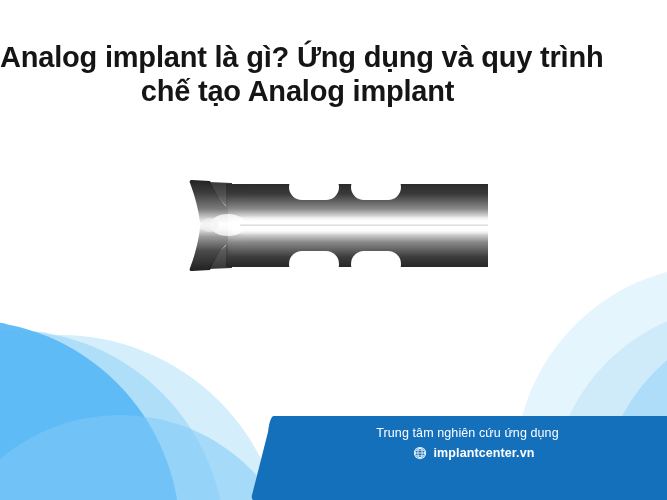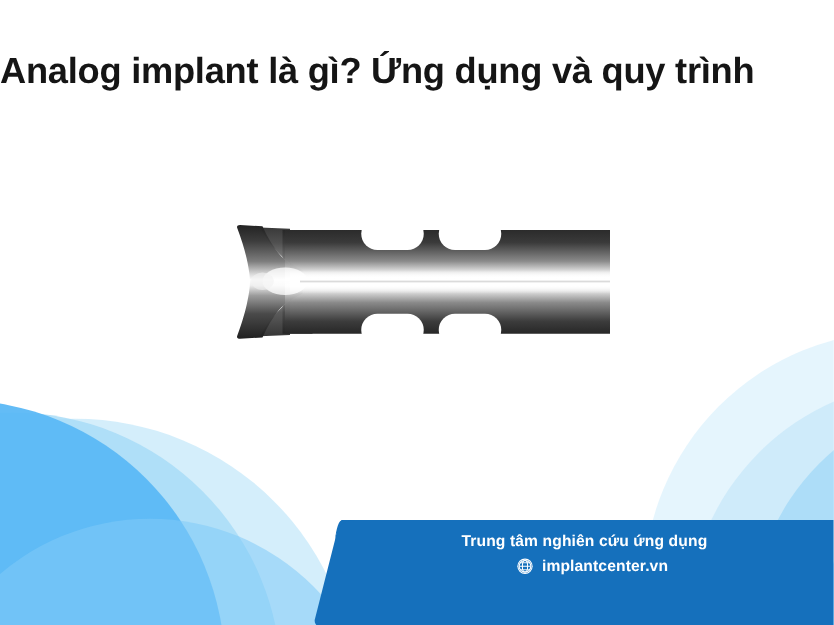--- a/index.html
+++ b/index.html
@@ -56,21 +56,21 @@
   .footer-text {
     position:absolute;
     left:268px; top:424px;
     width:399px;
     z-index:5;
     text-align:center;
     color:#ffffff;
   }
   .f-line {
     font-size:12.5px;
-    font-weight:bold;
+    font-weight:normal;
     line-height:19px;
     letter-spacing:0.1px;
   }
   .f-contact {
     display:flex;
     align-items:center;
     justify-content:center;
     gap:7px;
     margin-top:3px;
     padding-left:12px;
@@ -103,20 +103,21 @@
 
     <circle cx="720" cy="470" r="205" fill="#e4f4fd" opacity="0.95"></circle>
     <circle cx="745" cy="500" r="195" fill="#cdeafa" opacity="0.95"></circle>
     <circle cx="790" cy="505" r="190" fill="#a8dcf7" opacity="0.9"></circle>
     <circle cx="840" cy="515" r="185" fill="#7fcaf7" opacity="0.8"></circle>
   </g>
 </svg>
 
 <div class="title-wrap">
   <div class="title-line">Analog implant là gì? Ứng dụng và quy trình</div>
+  <div class="title-line">chế tạo Analog implant</div>
 </div>
 
 <div class="implant-wrap">
   <svg viewBox="0 0 300 95" width="300" height="95" xmlns="http://www.w3.org/2000/svg">
     <defs>
 
       <linearGradient id="metal" x1="0" y1="0" x2="0" y2="1">
         <stop offset="0%" stop-color="#2b2b2b"></stop>
         <stop offset="12%" stop-color="#3a3a3a"></stop>
         <stop offset="30%" stop-color="#8a8a8a"></stop>

